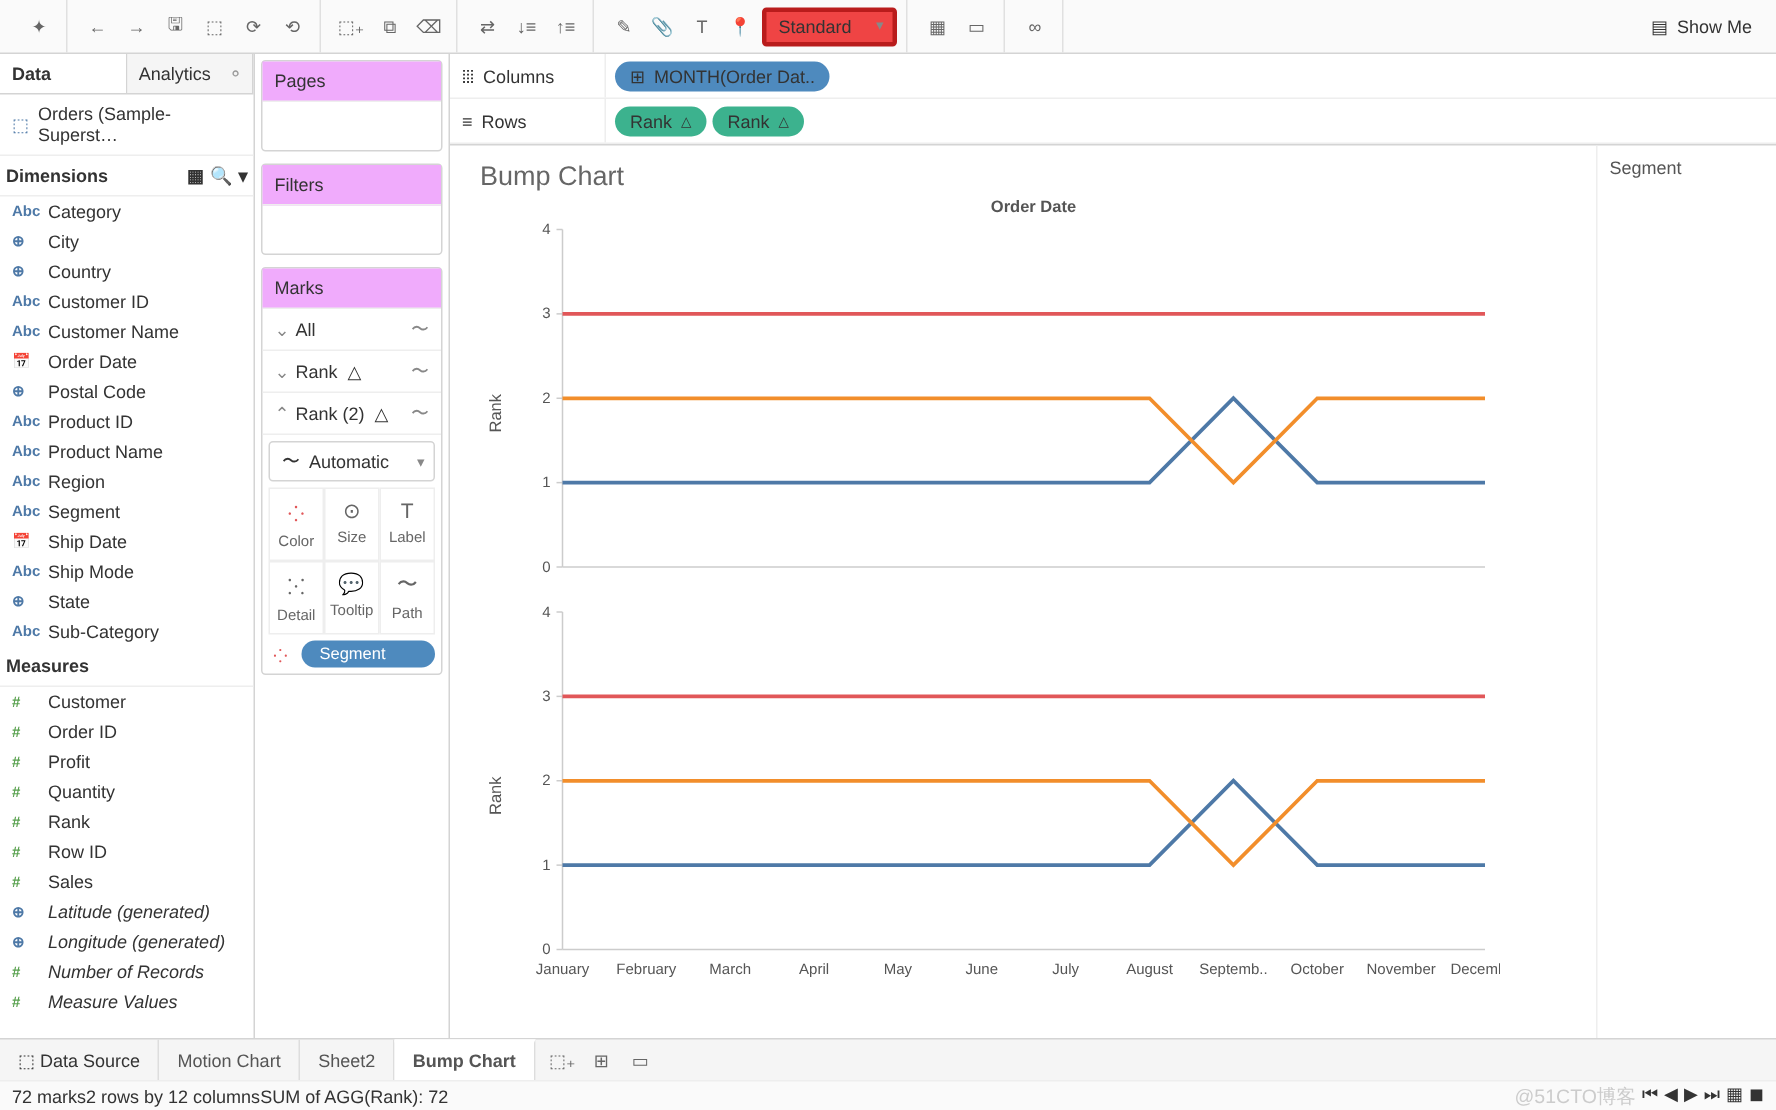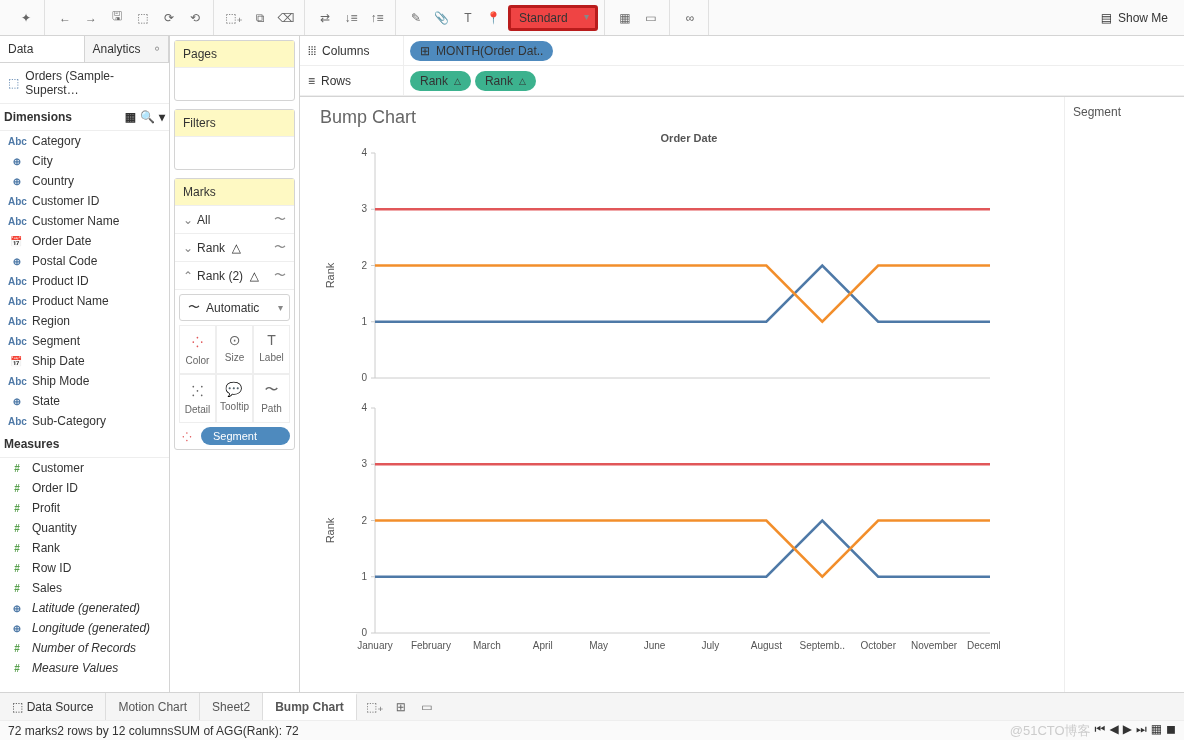--- a/index.html
+++ b/index.html
@@ -6,38 +6,38 @@
 body{width:1184px;height:740px;overflow:hidden;background:#fff;display:flex;flex-direction:column}
 .toolbar{height:36px;border-bottom:1px solid #d4d4d4;display:flex;align-items:center;padding:0 8px;gap:2px;background:#fafafa}
 .tb-group{display:flex;align-items:center;gap:2px;padding:0 6px;border-right:1px solid #e0e0e0;height:100%}
 .tb-btn{width:24px;height:24px;display:flex;align-items:center;justify-content:center;border-radius:3px;cursor:pointer;color:#666}
 .dropdown{border:3px solid #b91c1c;border-radius:3px;padding:3px 20px 3px 8px;background:#ef4444;position:relative;min-width:90px;cursor:pointer}
 .dropdown:after{content:"▾";position:absolute;right:6px;top:3px;color:#888;font-size:10px}
 .showme{margin-left:auto;display:flex;align-items:center;gap:6px;cursor:pointer;padding:0 8px;color:#444}
 .main{flex:1;display:flex;min-height:0}
 .left{width:170px;border-right:1px solid #d4d4d4;display:flex;flex-direction:column;background:#fff}
 .tabs{display:flex;border-bottom:1px solid #d4d4d4}
-.tab{flex:1;padding:6px 8px;font-weight:normal;cursor:pointer;border-right:1px solid #d4d4d4}
+.tab{flex:1;padding:6px 8px;font-weight:bold;cursor:pointer;border-right:1px solid #d4d4d4}
 .tab.inactive{background:#f5f5f5;font-weight:normal;position:relative}
 .tab.inactive:after{content:"⚬";position:absolute;right:6px;color:#999}
 .ds{padding:6px 8px;display:flex;align-items:center;gap:6px;border-bottom:1px solid #eee}
 .section-hdr{padding:6px 4px;font-weight:bold;display:flex;align-items:center;justify-content:space-between;border-bottom:1px solid #eee}
 .hdr-icons{display:flex;gap:4px;color:#999;font-size:10px}
 .field-list{flex:0 0 auto;overflow:auto}
 .field-list.dims{max-height:300px}
 .field{padding:3px 8px;display:flex;align-items:center;gap:6px;cursor:pointer}
-.ficon{width:18px;font-size:10px;font-weight:bold;text-align:center}
+.ficon{width:18px;font-size:10px;font-weight:bold;text-align:left}
 .abc{color:#4e79a7}
 .globe{color:#4e79a7}
 .date{color:#4e79a7}
 .num{color:#59a14f}
 .italic{font-style:italic}
 .middle{width:130px;border-right:1px solid #d4d4d4;display:flex;flex-direction:column}
 .shelf-card{border:1px solid #d4d4d4;border-radius:3px;margin:4px;background:#fff}
-.shelf-title{padding:6px 8px;border-bottom:1px solid #eee;background:#fef9c3}
+.shelf-title{padding:6px 8px;border-bottom:1px solid #eee;background:#f0abfc}
 .shelf-body{min-height:32px;padding:4px}
 .marks-row{display:flex;align-items:center;justify-content:space-between;padding:5px 8px;border-bottom:1px solid #eee;cursor:pointer}
 .marks-row .chev{color:#888;margin-right:4px}
 .line-icon{color:#888}
 .mark-type{border:1px solid #d4d4d4;border-radius:3px;margin:4px;padding:4px 8px;display:flex;align-items:center;gap:6px;position:relative;cursor:pointer}
 .mark-type:after{content:"▾";position:absolute;right:6px;color:#888;font-size:10px}
 .mark-grid{display:grid;grid-template-columns:repeat(3,1fr);margin:4px}
 .mark-cell{border:1px solid #eee;padding:6px 2px;text-align:center;cursor:pointer}
 .mark-cell .mi{display:block;font-size:14px;margin-bottom:2px;color:#666}
 .mark-cell .ml{font-size:10px;color:#666}

